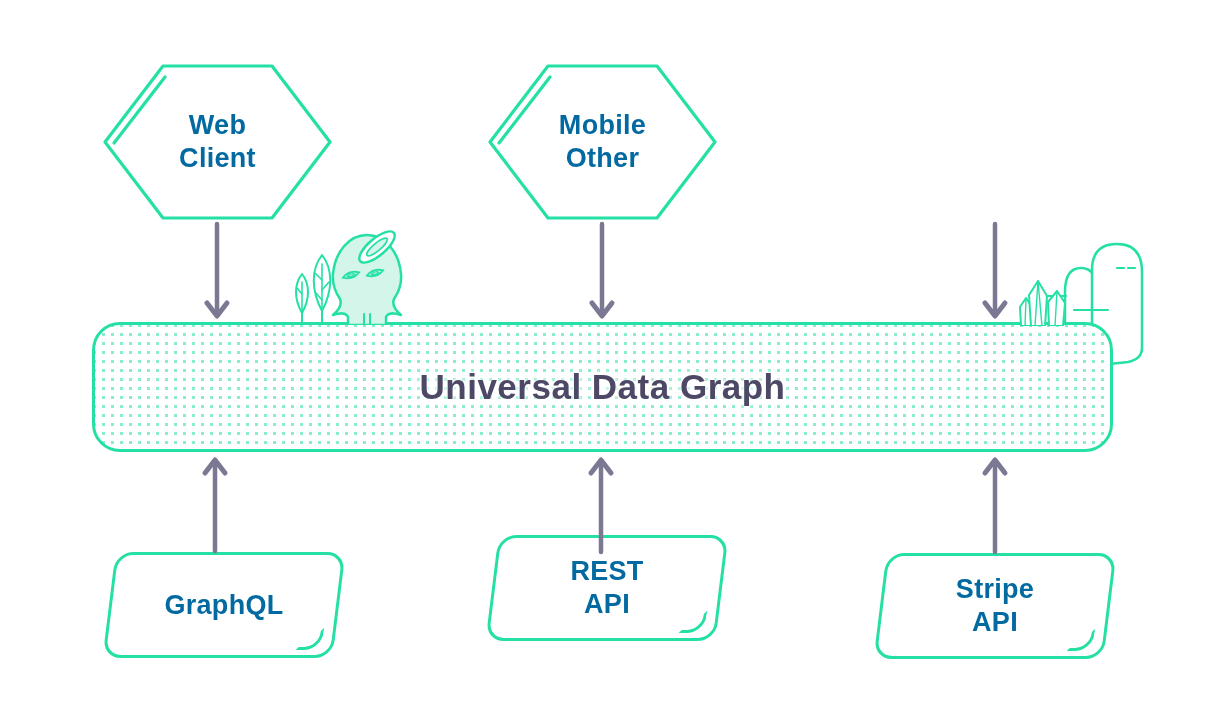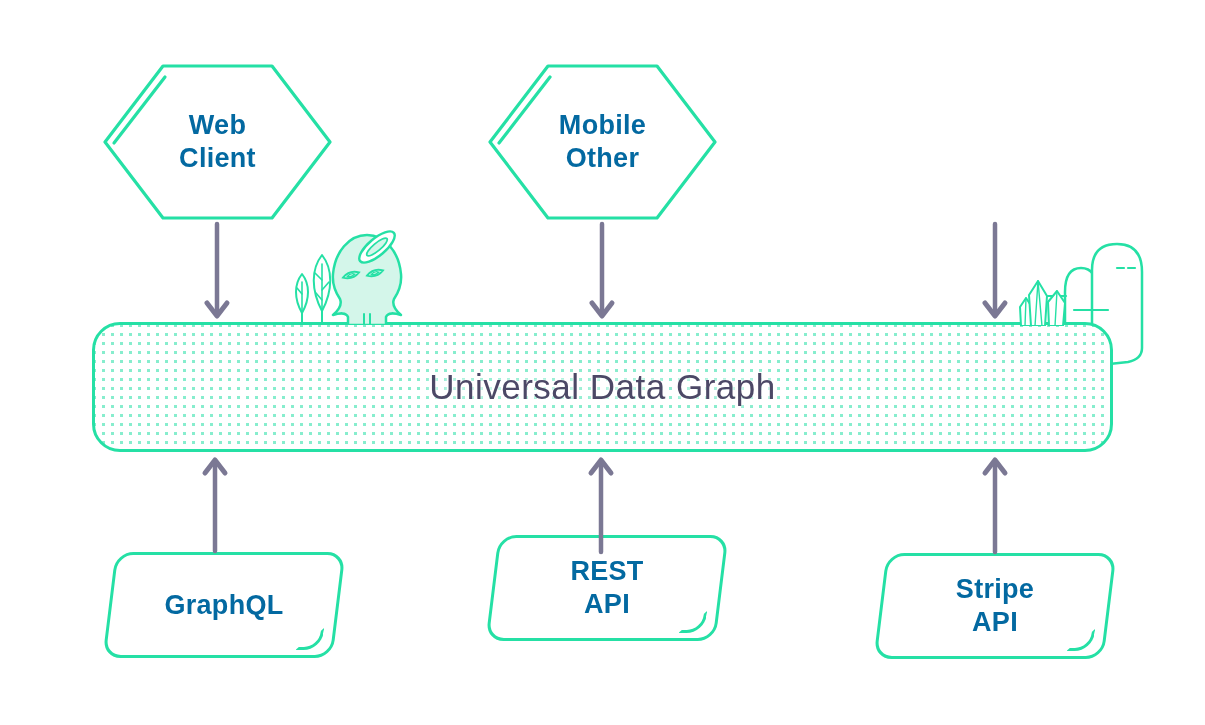--- a/index.html
+++ b/index.html
@@ -28,21 +28,21 @@
     box-sizing: border-box;
     background-color: #ffffff;
     background-image: radial-gradient(circle, rgba(37,223,165,0.55) 1.5px, rgba(0,0,0,0) 1.7px);
     background-size: 9px 9px; background-position: 4px 5px;
     border: 3.5px solid #25E0A5; border-radius: 28px;
     z-index: 2;
   }
   .bar-label {
     position: absolute; inset: 0;
     display: flex; align-items: center; justify-content: center;
-    color: #4C4866; font-size: 35px; font-weight: 400; letter-spacing: 0.5px;
+    color: #4C4866; font-size: 35px; font-weight: 700; letter-spacing: 0.5px;
     text-shadow: 0 0 6px rgba(255,255,255,0.95), 0 0 12px rgba(255,255,255,0.85), 0 0 3px rgba(255,255,255,1);
   }
 
   
   .pbox { position: absolute; width: 230px; height: 106px; z-index: 4; }
   .pbox-shape {
     position: absolute; inset: 0; box-sizing: border-box;
     background: #ffffff; border: 3px solid #25E0A5; border-radius: 18px;
     transform: skewX(-7deg);
   }

